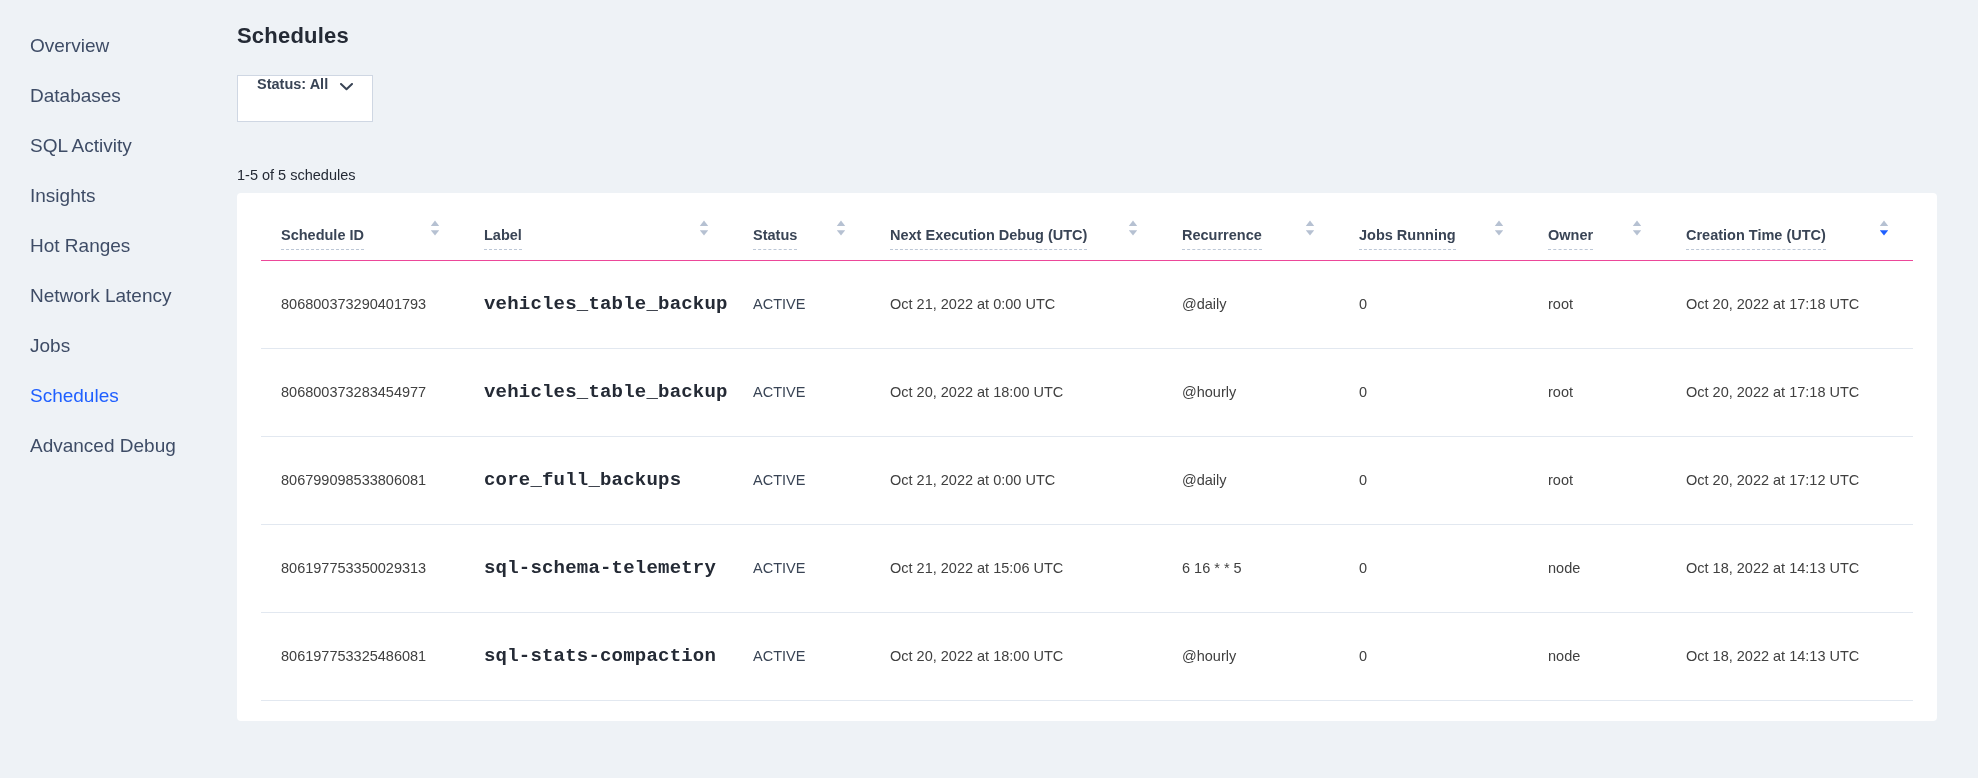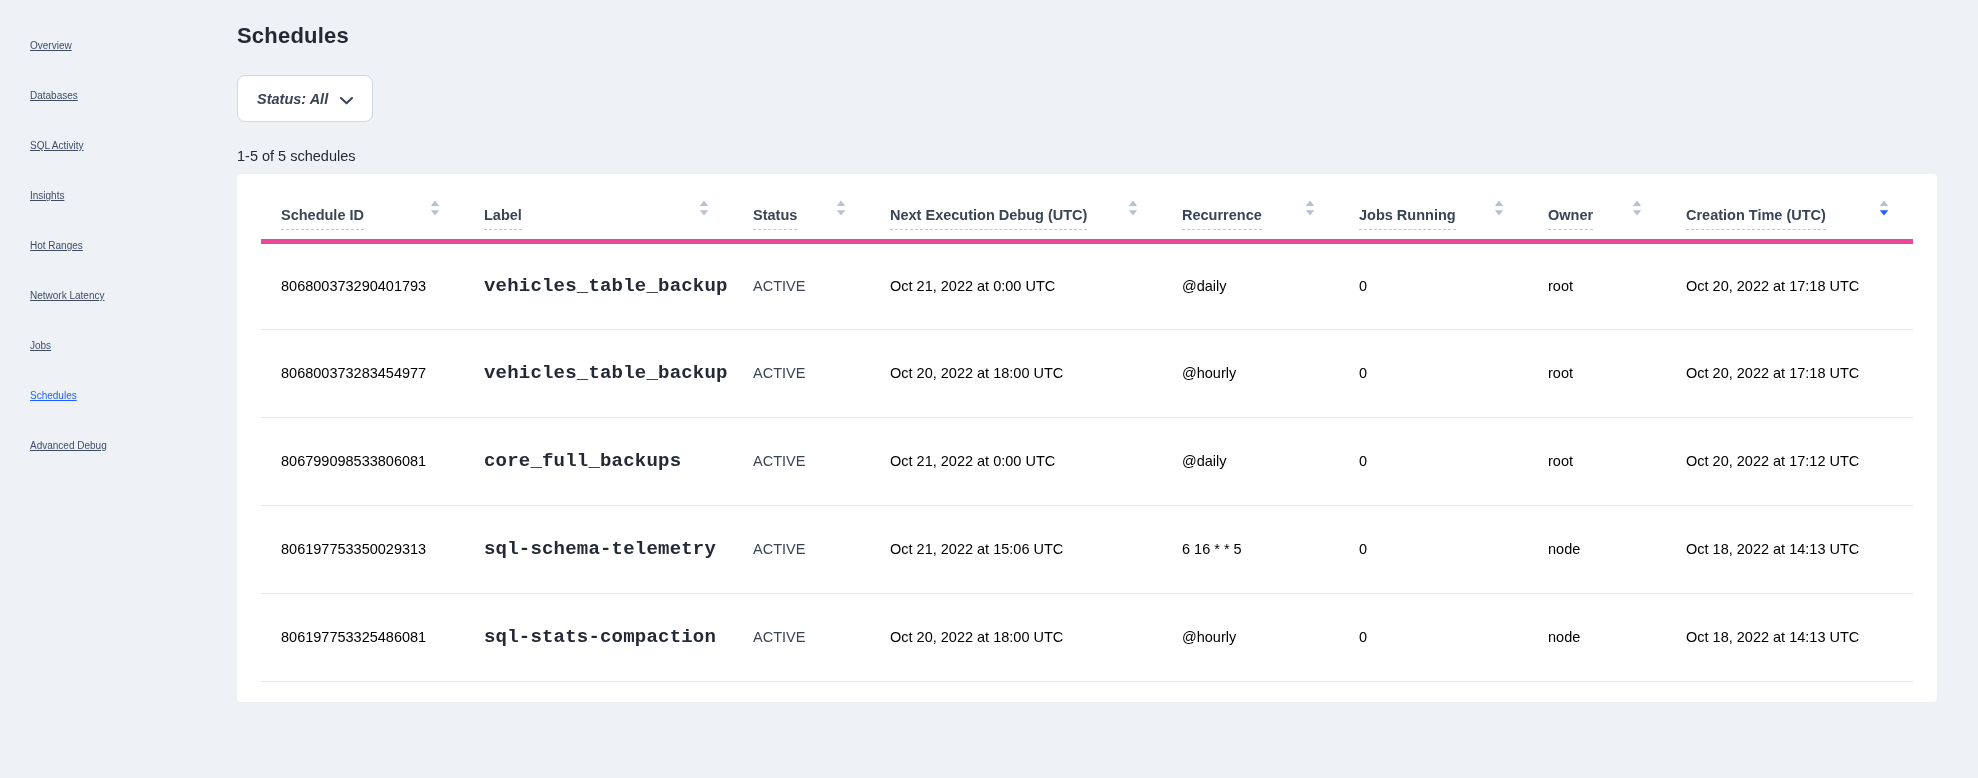--- a/index.html
+++ b/index.html
@@ -10,76 +10,75 @@
     font-family: "Liberation Sans", sans-serif;
     color: #242a35;
     overflow: hidden;
   }
   .app { display: flex; width: 100%; height: 100%; }
 
   
   .sidebar { width: 237px; flex: 0 0 237px; padding: 21px 0 0 30px; }
   .nav-item {
     height: 50px; line-height: 50px;
-    font-size: 10px; color: #3e4c66;
-    cursor: pointer; white-space: nowrap; text-decoration: underline;
+    font-size: 19px; color: #3e4c66;
+    cursor: pointer; white-space: nowrap;
   }
   .nav-item.active { color: #1f5fff; }
 
   
   .main { flex: 1 1 auto; padding: 22px 41px 0 0; min-width: 0; }
   .page-title {
     margin: 0; font-size: 22px; line-height: 28px;
     font-weight: 700; color: #242a35; letter-spacing: 0.2px;
   }
   .filters { margin-top: 25px; display: flex; gap: 17px; }
   .filter-btn {
     height: 47px; padding: 0 19px;
     background: #ffffff;
-    border: 1px solid #cfd7e3; border-radius: 8px;
+    border: 1px solid #cfd7e3; border-radius: 0;
     font-family: inherit; font-size: 14.5px; font-weight: 700; color: #394455;
-    display: inline-flex; align-items: center; gap: 12px;
+    display: inline-flex; align-items: flex-start; gap: 12px;
     cursor: pointer;
-    font-style: italic;
   }
   .chevron { display: inline-block; margin-top: 2px; }
 
-  .results { margin-top: 25px; font-size: 14.5px; line-height: 18px; color: #242a35; }
+  .results { margin-top: 44px; font-size: 14.5px; line-height: 18px; color: #242a35; }
 
   
   .panel {
     margin-top: 9px;
     background: #ffffff;
     border-radius: 4px;
     height: 528px;
     padding: 0 24px;
     overflow: hidden;
   }
   table { width: 100%; border-collapse: collapse; table-layout: fixed; }
   thead th {
     height: 67px;
     text-align: left; vertical-align: middle;
     font-size: 14.5px; font-weight: 700; color: #394455;
     padding: 24px 0 0 20px;
-    border-bottom: 5px solid #ec4899;
+    border-bottom: 1px solid #ec4899;
     position: relative;
     cursor: pointer;
     white-space: nowrap;
   }
   .th-label {
     display: inline-block;
     border-bottom: 1.5px dashed #bcc7d6;
     padding-bottom: 6px;
   }
   .sort-icon { position: absolute; right: 24px; top: 50%; transform: translateY(-38%); }
   tbody td {
     height: 88px;
     vertical-align: middle;
     padding: 0 0 0 20px;
-    font-size: 14.5px; color: #000000;
+    font-size: 14.5px; color: #404040;
     border-bottom: 1px solid #e2e8f0;
     white-space: nowrap; overflow: hidden;
   }
   td.c-label {
     font-family: "Liberation Mono", "DejaVu Sans Mono", monospace;
     font-weight: 700; font-size: 19px; letter-spacing: 0.2px;
     color: #242a35;
   }
   td.c-status { color: #394455; margin-top: 12px; }
 </style>

